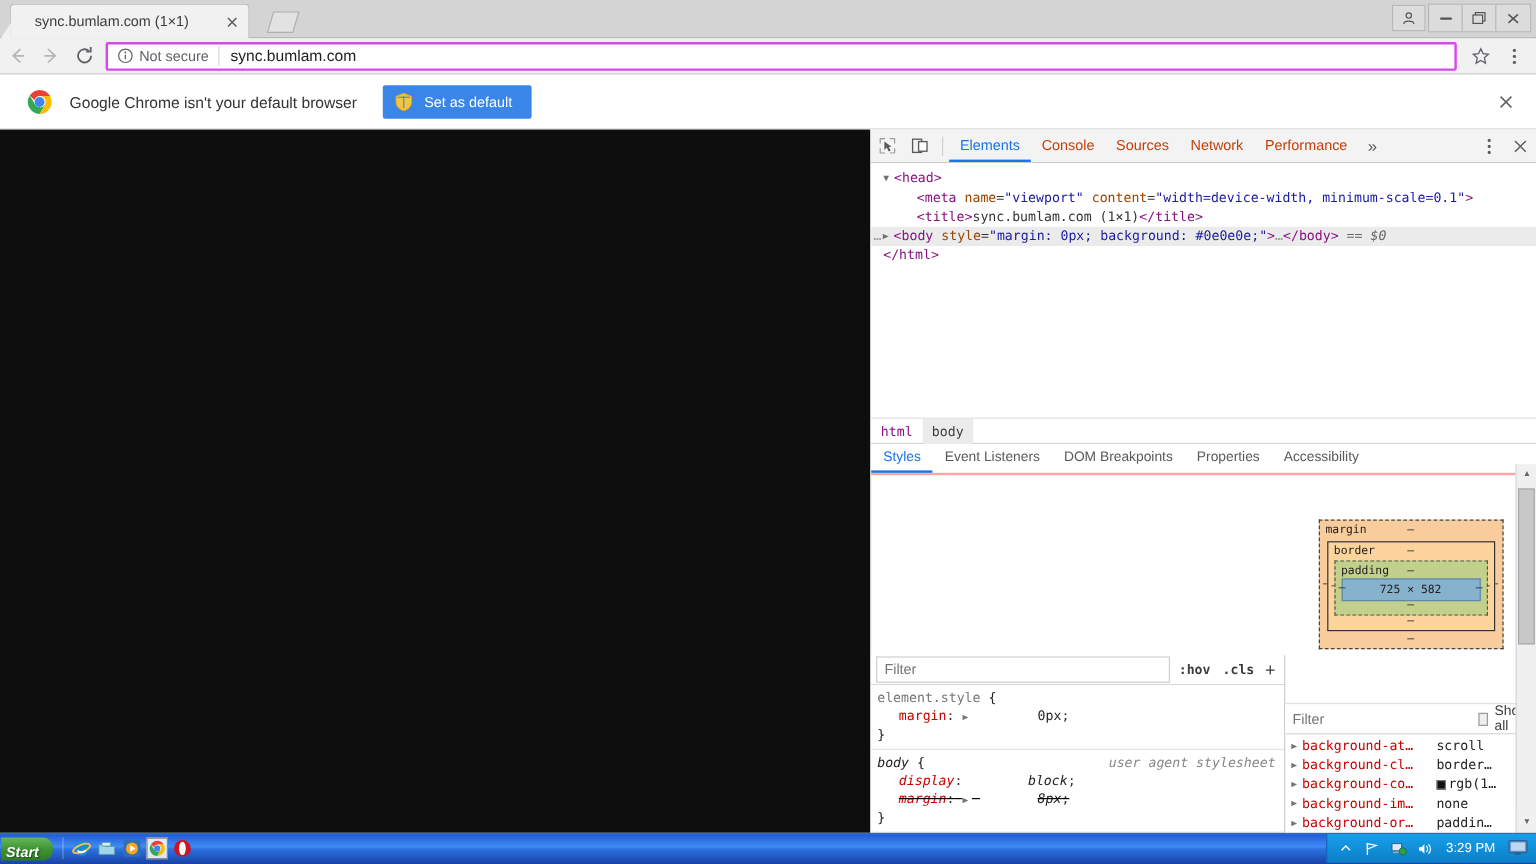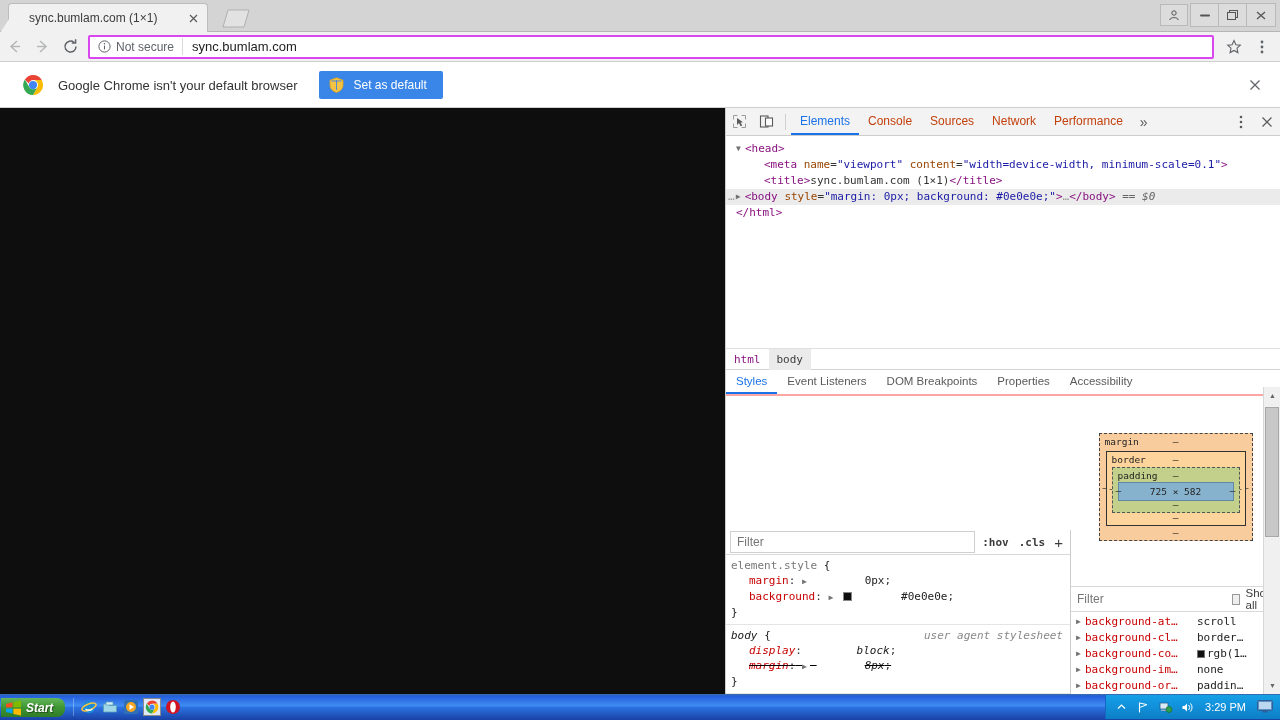--- a/index.html
+++ b/index.html
@@ -320,21 +320,21 @@
     position: absolute; left: 0; bottom: 0; width: 1280px; height: 26px;
     background: linear-gradient(to bottom, #3a6ea5 0%, #245edb 8%, #3f8cf3 45%, #2b72e0 52%, #1941a5 100%);
     display: flex; align-items: center;
   }
   .start-btn {
     height: 19px; margin: 1px 0 0 1px; padding: 0 12px 0 4px;
     display: flex; align-items: center; gap: 4px;
     background: linear-gradient(to bottom, #63b75a 0%, #3f9533 50%, #2f7c27 100%);
     border-top-right-radius: 8px; border-bottom-right-radius: 8px;
     color: #fff; font-size: 12px; font-weight: bold; font-style: italic;
-    text-shadow: 1px 1px 1px rgba(0,0,0,.45); cursor: pointer;
+    text-shadow: 1px 1px 1px rgba(0,0,0,.45); cursor: pointer; flex-direction: column;
   }
   .ql {
     display: flex; align-items: center; gap: 3px;
     margin-left: 8px; padding-left: 6px;
     border-left: 1px solid rgba(255,255,255,.3);
   }
   .ql-icon {
     width: 18px; height: 18px; display: flex; align-items: center;
     justify-content: center; cursor: pointer;
   }
@@ -553,25 +553,20 @@
           <span class="plus-btn">+</span>
         </div>
         <div class="rules">
 
           <div class="rule">
             <div><span class="sel-txt">element.style</span> <span class="brace">{</span></div>
             <div class="decl">
               <span class="prop">margin</span><span class="punc">:</span>
               <span class="exp-tri">▶</span>
               <span class="val">0px</span><span class="punc">;</span>
-            </div>
-            <div class="decl">
-              <span class="prop">background</span><span class="punc">:</span>
-              <span class="exp-tri">▶</span>
-              <span class="swatch"></span><span class="val">#0e0e0e</span><span class="punc">;</span>
             </div>
             <div><span class="brace">}</span></div>
           </div>
 
           <div class="rule">
             <span class="ua-note">user agent stylesheet</span>
             <div><span class="sel-txt ital">body</span> <span class="brace">{</span></div>
             <div class="decl">
               <span class="prop ital">display</span><span class="punc">:</span>
               <span class="val ital">block</span><span class="punc">;</span>

